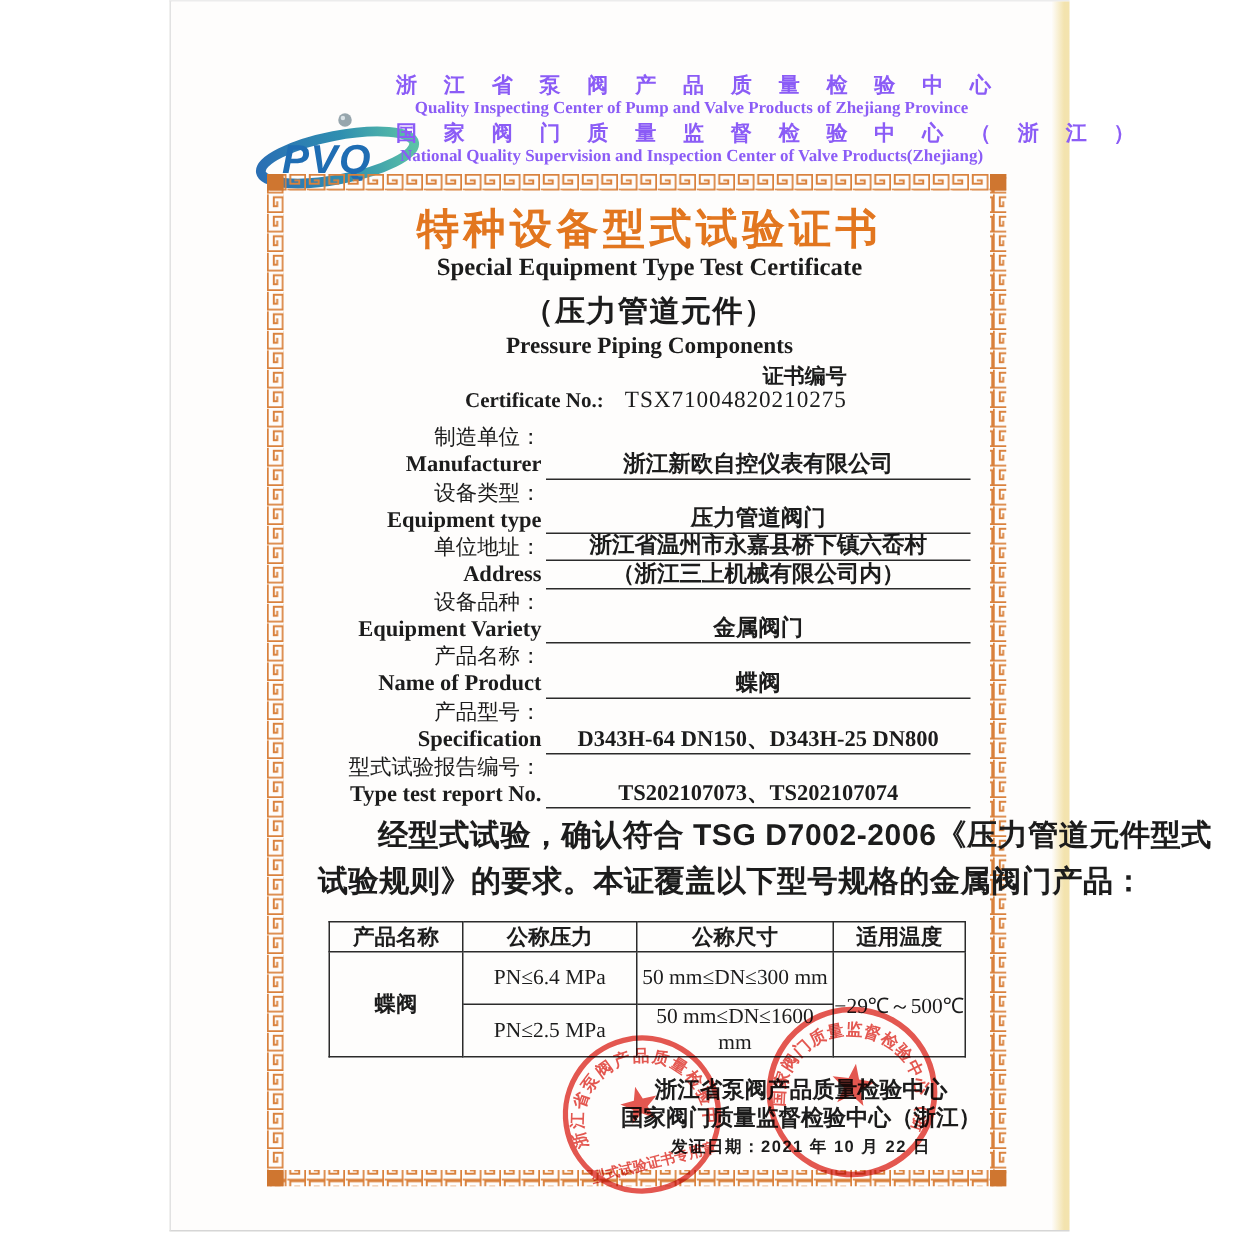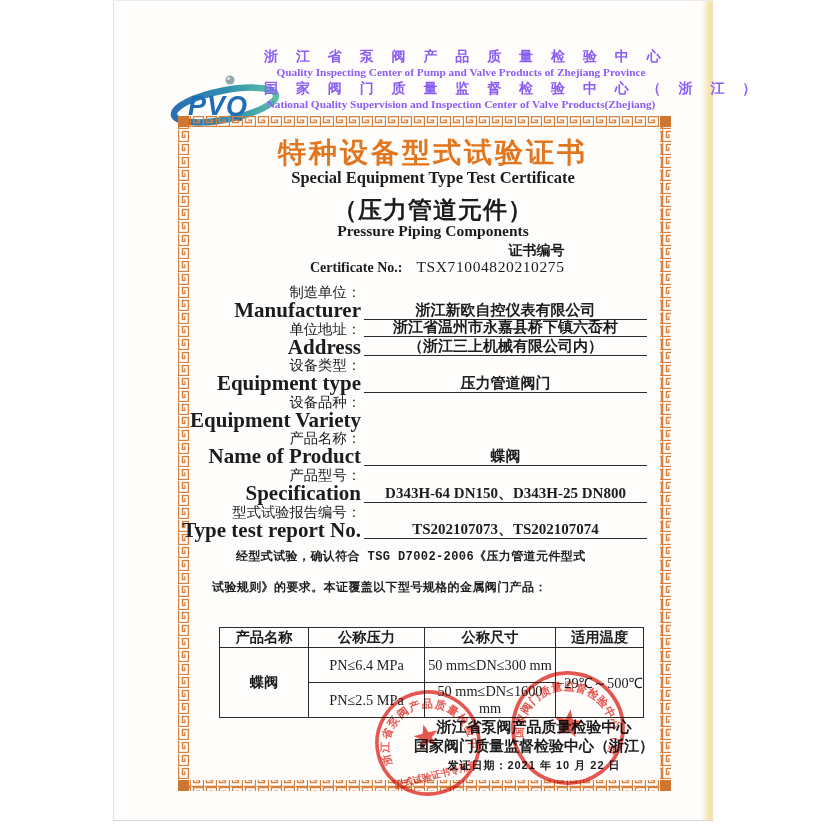--- a/index.html
+++ b/index.html
@@ -18,46 +18,46 @@
   .org-head { position:absolute; left:150px; top:47px; width:394px; text-align:center; color:#8b5cf6; }
   .org-head .cn { font-size:14px; font-weight:bold; letter-spacing:7px; line-height:17px; white-space:nowrap; font-family:"Liberation Sans",sans-serif; }
   .org-head .en { font-size:11.3px; font-weight:bold; line-height:15px; white-space:nowrap; }
 
   
   .border-svg { position:absolute; left:64px; top:115px; }
 
   .center-band { position:absolute; left:64px; width:493px; text-align:center;padding-left:17px; }
   .title-cn  { top:133px; font-size:28px; font-weight:bold; color:#e2761f; letter-spacing:3px; font-family:"Liberation Sans",sans-serif; }
   .title-en  { top:167px; font-size:16.5px; font-weight:bold; }
-  .sub-cn    { top:193px; font-size:24px; font-weight:bold; letter-spacing:1px; font-family:Liberation Serif, serif; }
+  .sub-cn    { top:193px; font-size:20px; font-weight:bold; letter-spacing:1px; font-family:Liberation Serif, serif; }
   .sub-en    { top:221px; font-size:15.5px; font-weight:bold; }
 
   .cert-block { position:absolute; left:196px; top:242px;text-align:right; }
   .cert-block .c1 { font-size:14px; font-weight:bold; line-height:15px; font-family:"Liberation Sans",sans-serif; }
   .cert-block .c2 { font-size:14px; font-weight:bold; line-height:17px; }
   .cert-block .val { font-weight:normal; font-size:15.5px; letter-spacing:0.6px; margin-left:14px; }
 
   
   .fields { position:absolute; left:0; top:282px; width:533px; }
   .field { display:flex; height:36.6px; }
   .flabels { width:250px; text-align:right; padding-right:3px; }
   .f-cn { font-size:14.3px; font-weight:normal; line-height:18px; font-family:"Liberation Sans",sans-serif; white-space:nowrap; }
-  .f-en { font-size:21px; font-weight:bold; line-height:18px; white-space:nowrap; }
+  .f-en { font-size:15px; font-weight:bold; line-height:18px; white-space:nowrap; }
   .fvalue { flex:1; display:flex; flex-direction:column; justify-content:flex-end; }
   .vline { width:100%; text-align:center; font-size:15px; font-weight:600; line-height:18px;
            border-bottom:1.3px solid #2b2b2b; white-space:nowrap; }
   .fvalue.double .vline { line-height:18px; }
 
-  .statement { position:absolute; left:98px; top:541px; width:440px; font-size:12px; font-weight:600;
-               line-height:31px; letter-spacing:0.4px; font-family:Liberation Mono, monospace; }
+  .statement { position:absolute; left:98px; top:541px; width:440px; font-size:20px; font-weight:600;
+               line-height:31px; letter-spacing:0.4px; font-family:Liberation Sans, sans-serif; }
   .statement .ln1 { text-indent:2em; white-space:nowrap; }
   .statement .ln2 { white-space:nowrap; }
 
   
-  .cov-table { position:absolute; left:105px; top:626px; border-collapse:collapse; table-layout:fixed; }
+  .cov-table { position:absolute; left:105px; top:613px; border-collapse:collapse; table-layout:fixed; }
   .cov-table td, .cov-table th { border:1.4px solid #2b2b2b; text-align:center; vertical-align:middle;
                font-size:14.3px; padding:0; background:transparent; }
   .cov-table th { height:20px; font-weight:bold; font-family:"Liberation Sans",sans-serif; }
   .cov-table .r1 td { height:35px; }
   .cov-table .r2 td { height:31px; }
 
   .footer { position:absolute; left:260px; top:716px; width:320px; text-align:center;
             font-weight:bold; font-family:"Liberation Sans",sans-serif; }
   .footer .fo1 { font-size:15px; line-height:19px; }
   .footer .fo2 { font-size:15px; line-height:19px; }
@@ -135,44 +135,47 @@
           <div class="f-cn">制造单位：</div>
           <div class="f-en">Manufacturer</div>
         </div>
         <div class="fvalue">
             <div class="vline">浙江新欧自控仪表有限公司</div>
           </div>
       </div>
 
       <div class="field">
         <div class="flabels">
+          <div class="f-cn">设备类型：</div>
+          <div class="f-en">Equipment type</div>
+        </div>
+        <div class="fvalue">
+            <div class="vline">压力管道阀门</div>
+          </div>
+      </div>
+
+      <div class="field">
+        <div class="flabels">
           <div class="f-cn">单位地址：</div>
           <div class="f-en">Address</div>
         </div>
         <div class="fvalue double">
           <div class="vline">浙江省温州市永嘉县桥下镇六岙村</div>
           <div class="vline">（浙江三上机械有限公司内）</div>
         </div>
       </div>
 
       <div class="field">
         <div class="flabels">
-          <div class="f-cn">设备类型：</div>
-          <div class="f-en">Equipment type</div>
-        </div>
-        <div class="fvalue">
-            <div class="vline">压力管道阀门</div>
-          </div>
-      </div>
-
-      <div class="field">
-        <div class="flabels">
           <div class="f-cn">设备品种：</div>
           <div class="f-en">Equipment Variety</div>
         </div>
+        <div class="fvalue">
+            <div class="vline">金属阀门</div>
+          </div>
       </div>
 
       <div class="field">
         <div class="flabels">
           <div class="f-cn">产品名称：</div>
           <div class="f-en">Name of Product</div>
         </div>
         <div class="fvalue">
             <div class="vline">蝶阀</div>
           </div>

